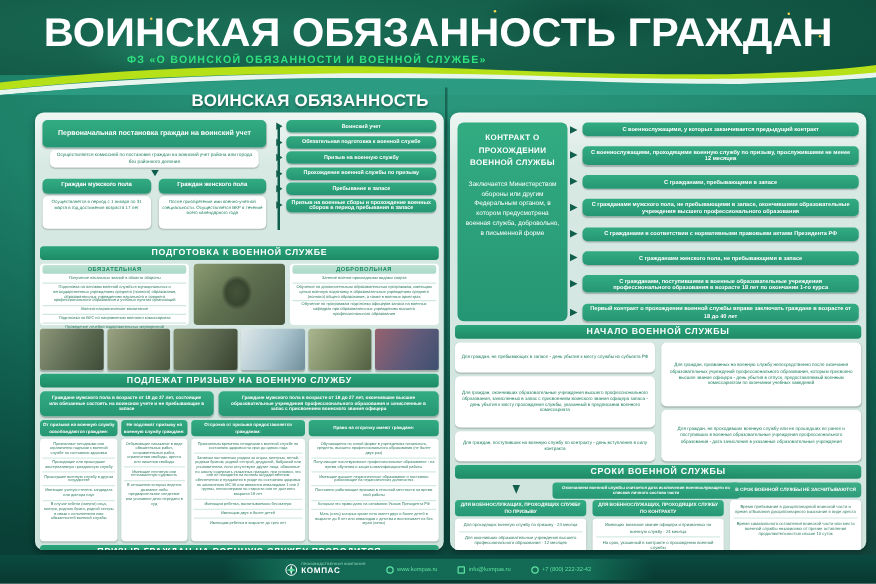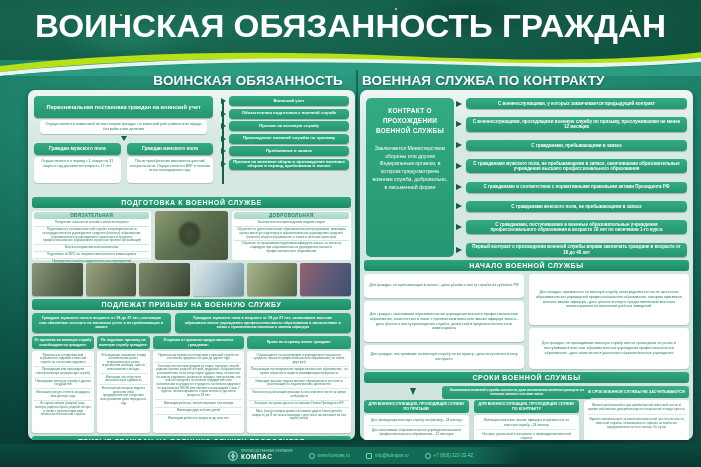--- a/index.html
+++ b/index.html
@@ -143,30 +143,30 @@
 <div class="poster">
 
   <div class="hdr">
     <div class="patch1"></div>
     <div class="patch2"></div>
     <span class="speck" style="left:630px;top:10px"></span>
     <span class="speck" style="left:655px;top:28px"></span>
     <span class="speck" style="left:395px;top:8px"></span>
     <span class="speck" style="left:120px;top:14px"></span>
     <div class="hdr-title">ВОИНСКАЯ ОБЯЗАННОСТЬ ГРАЖДАН</div>
+    <div class="hdr-sub">ФЗ «О ВОИНСКОЙ ОБЯЗАННОСТИ И ВОЕННОЙ СЛУЖБЕ»</div>
   </div>
 
   <svg class="waves" viewBox="0 0 701 26" preserveAspectRatio="none">
     <path d="M0,16 C120,2 260,0 400,6 C540,12 640,10 701,2 L701,10 C600,16 520,18 380,12 C240,6 110,10 0,22 Z" fill="#b6e018"></path>
     <path d="M0,22 C140,8 300,6 440,11 C570,15 650,13 701,8 L701,12 C620,18 520,20 400,15 C260,9 130,14 0,26 Z" fill="#e8f5ee"></path>
     <path d="M0,26 C150,12 320,10 470,15 C590,19 660,17 701,12 L701,26 Z" fill="#2b9c82"></path>
   </svg>
 
   <div class="sec-title" id="left-title">ВОИНСКАЯ ОБЯЗАННОСТЬ</div>
-  <div class="sec-title" id="right-title">ВОЕННАЯ СЛУЖБА ПО КОНТРАКТУ</div>
   <div class="vdiv"></div>
 
   <div class="panel" id="panel-left">
 
     <div class="regflow">
       <div class="reg-l">
         <div class="gbox main">Первоначальная постановка граждан на воинский учет</div>
         <div class="wbox note">Осуществляется комиссией по постановке граждан на воинский учет района или города без районного деления</div>
         <div class="arr-down"></div>
         <div class="reg-pair">

